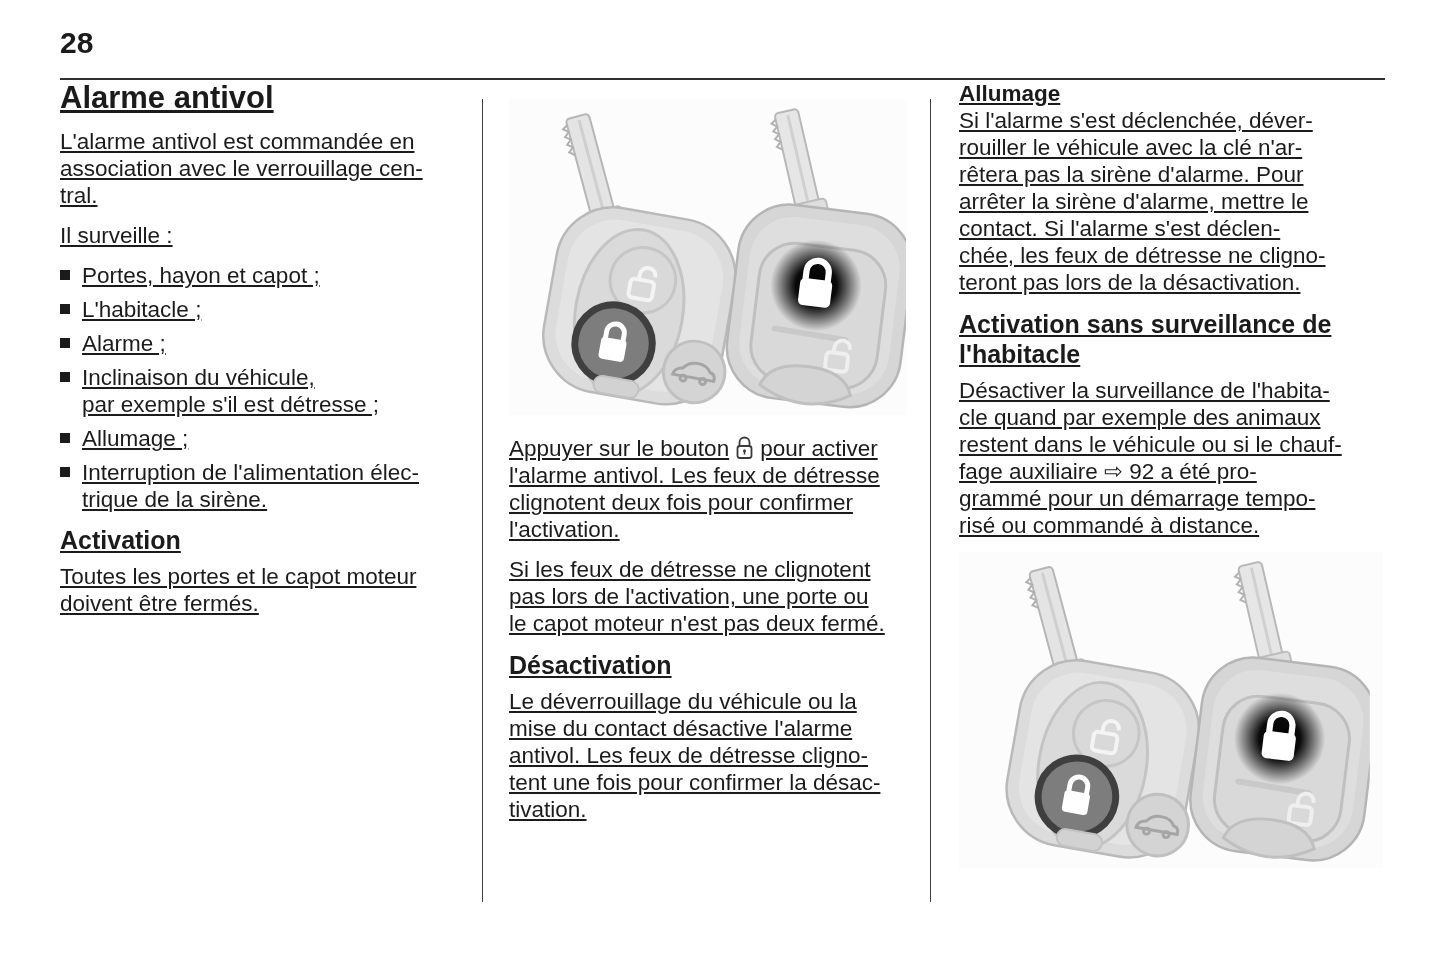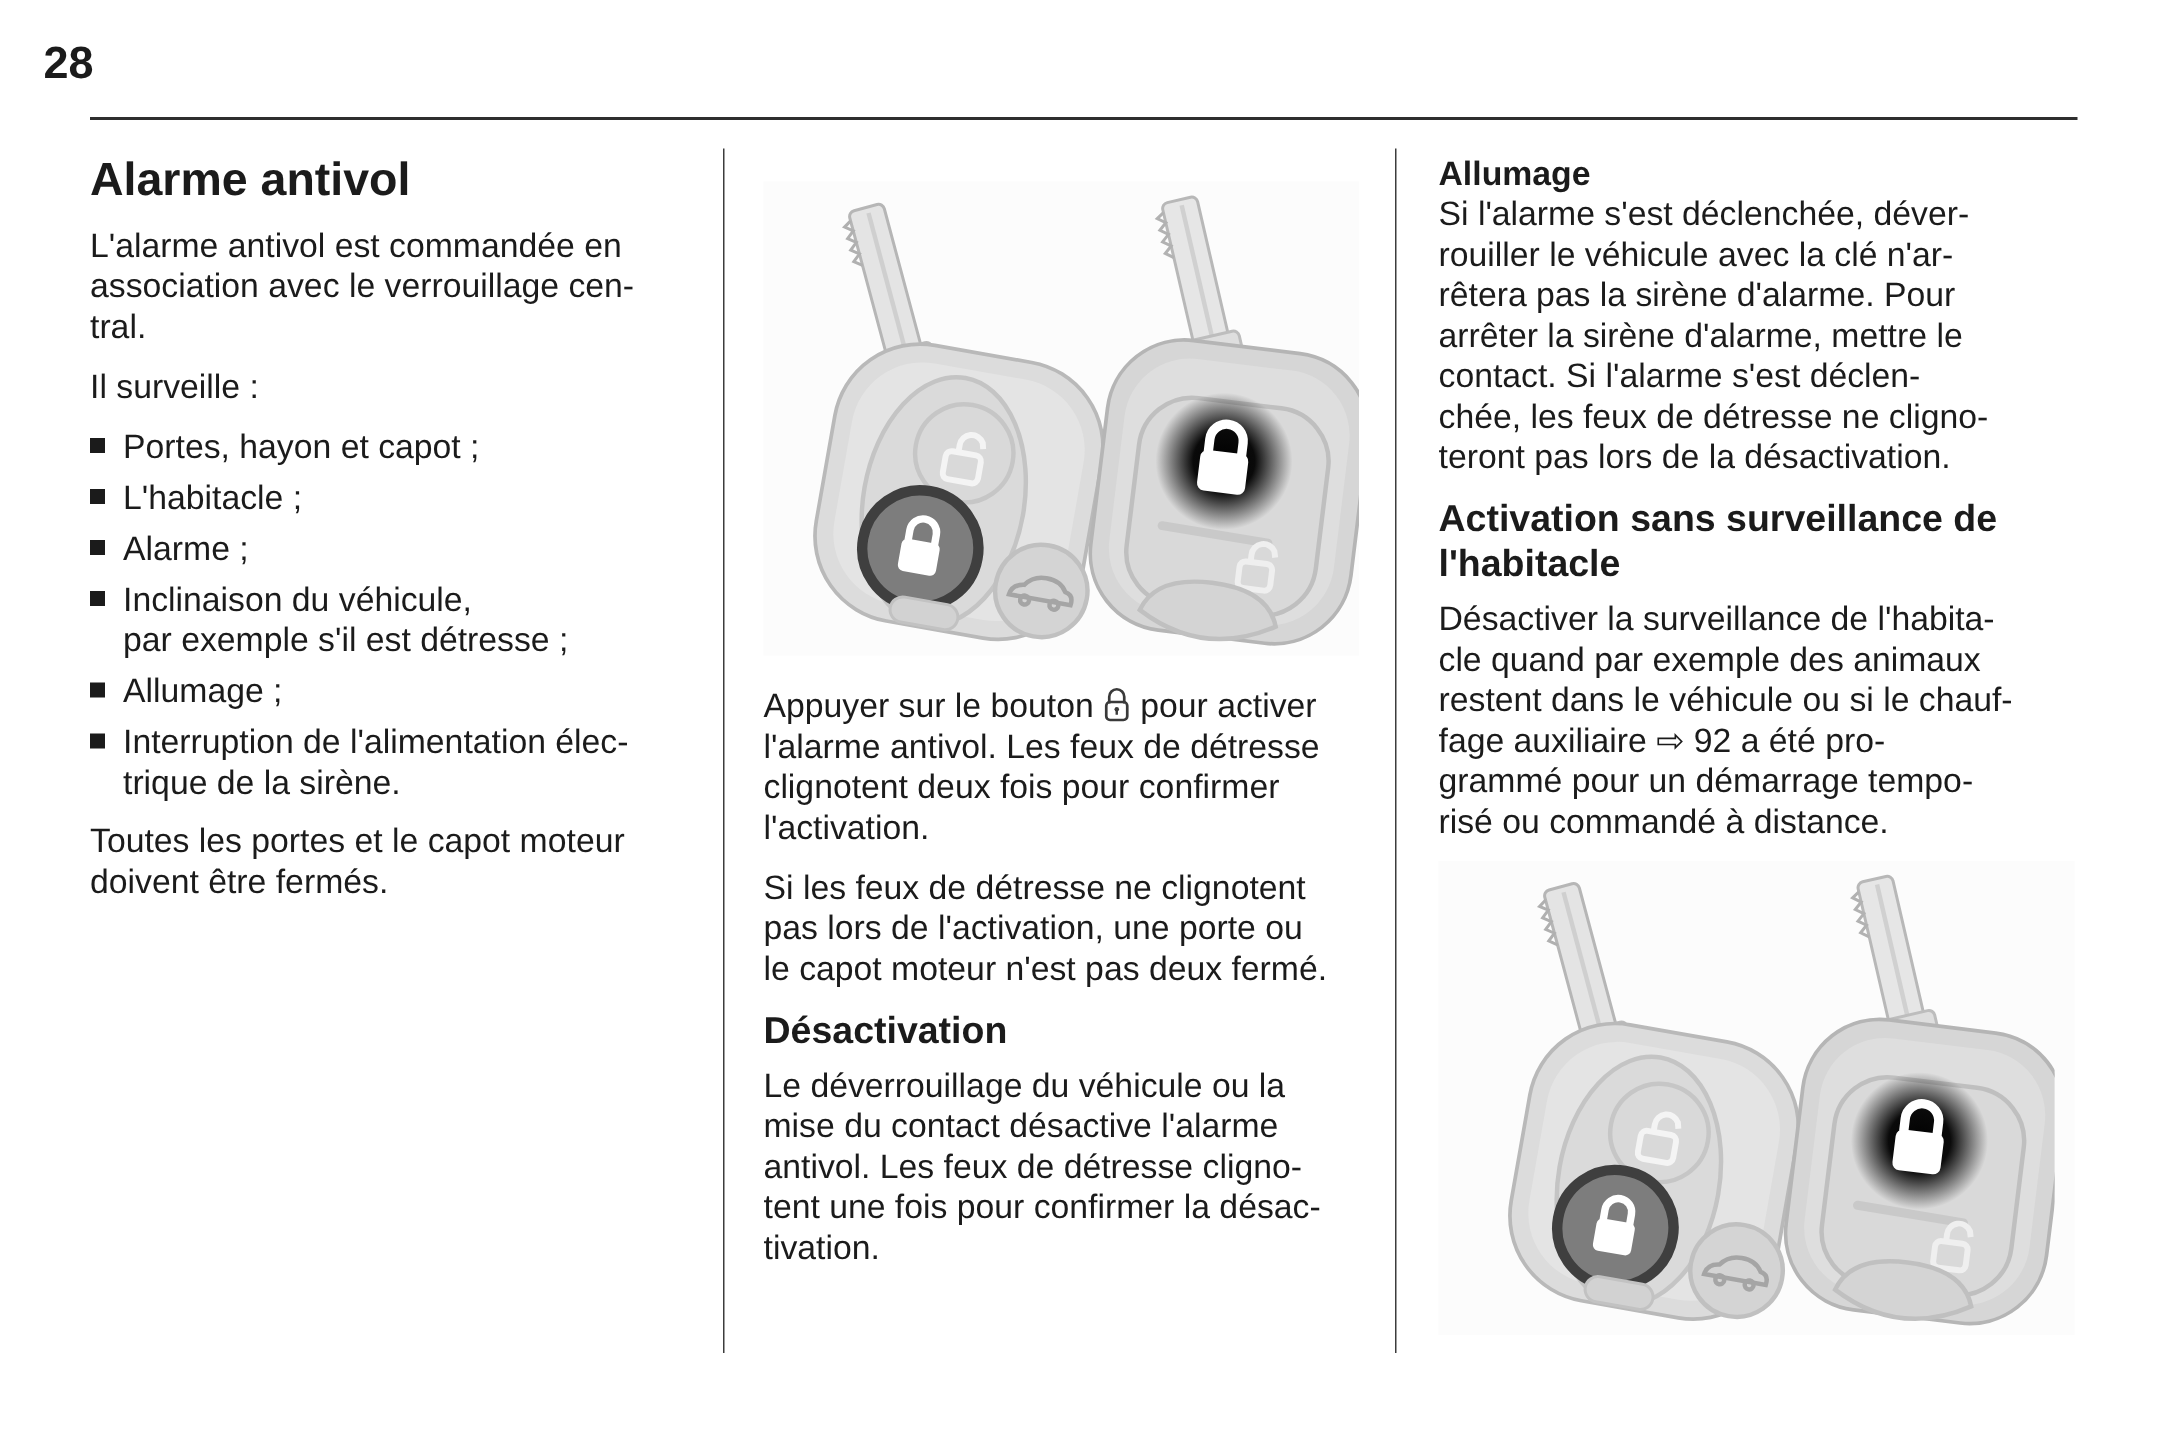--- a/index.html
+++ b/index.html
@@ -4,27 +4,27 @@
 <style>
   html,body { margin:0; padding:0; background:#ffffff; }
   body {
     width:1445px; height:965px; overflow:hidden;
     font-family:"Liberation Sans","DejaVu Sans",sans-serif;
     color:#1b1b1b;
     -webkit-font-smoothing:antialiased;
   }
   .page { position:relative; width:1445px; height:965px; background:#ffffff; }
 
-  .page-header { padding:26px 60px 0 29px; display:flex; align-items:baseline; }
+  .page-header { padding:26px 60px 0 60px; display:flex; align-items:baseline; }
   .page-number { font-size:30px; font-weight:700; width:115px; }
   .chapter-title { font-size:30px; font-weight:700; }
   .header-rule { margin:18px 60px 0 60px; border-top:2px solid #2f2f2f; height:0; }
 
   .columns { display:grid; grid-template-columns:422px 449px 454px; margin:0 60px; height:822px; }
-  .col { padding-top:22px; box-sizing:border-box; }
+  .col { box-sizing:border-box;text-decoration:underline; }
   .col1 { padding-right:24px; }
   .col2 { border-left:1.5px solid #3c3c3c; border-right:1.5px solid #3c3c3c;
           padding-left:26px; padding-right:24px;margin-top:19px; }
   .col3 { padding-left:28px; padding-right:2px; }
 
   h1 { font-size:31px; line-height:36px; font-weight:700; margin:0 0 12px 0; }
   h2 { font-size:25px; line-height:30px; font-weight:700; margin:12px 0 8px 0; white-space:pre-line; }
   p  { font-size:22.5px; line-height:27px; margin:0 0 13px 0; white-space:pre-line; }
   .note-heading { font-weight:700; margin:0; }
 
@@ -130,20 +130,21 @@
       <ul class="square-list">
         <li><span class="sq"></span><span>Portes, hayon et capot ;</span></li>
         <li><span class="sq"></span><span>L'habitacle ;</span></li>
         <li><span class="sq"></span><span>Alarme ;</span></li>
         <li><span class="sq"></span><span>Inclinaison du véhicule,
 par exemple s'il est détresse ;</span></li>
         <li><span class="sq"></span><span>Allumage ;</span></li>
         <li><span class="sq"></span><span>Interruption de l'alimentation élec-
 trique de la sirène.</span></li>
       </ul>
+      <h2>Activation</h2>
       <p>Toutes les portes et le capot moteur
 doivent être fermés.</p>
     </section>
 
     <section class="col col2">
       <figure class="keys-figure">
         <svg viewBox="0 0 400 318">
             <use href="#keys-art"></use>
           </svg>
       </figure>

